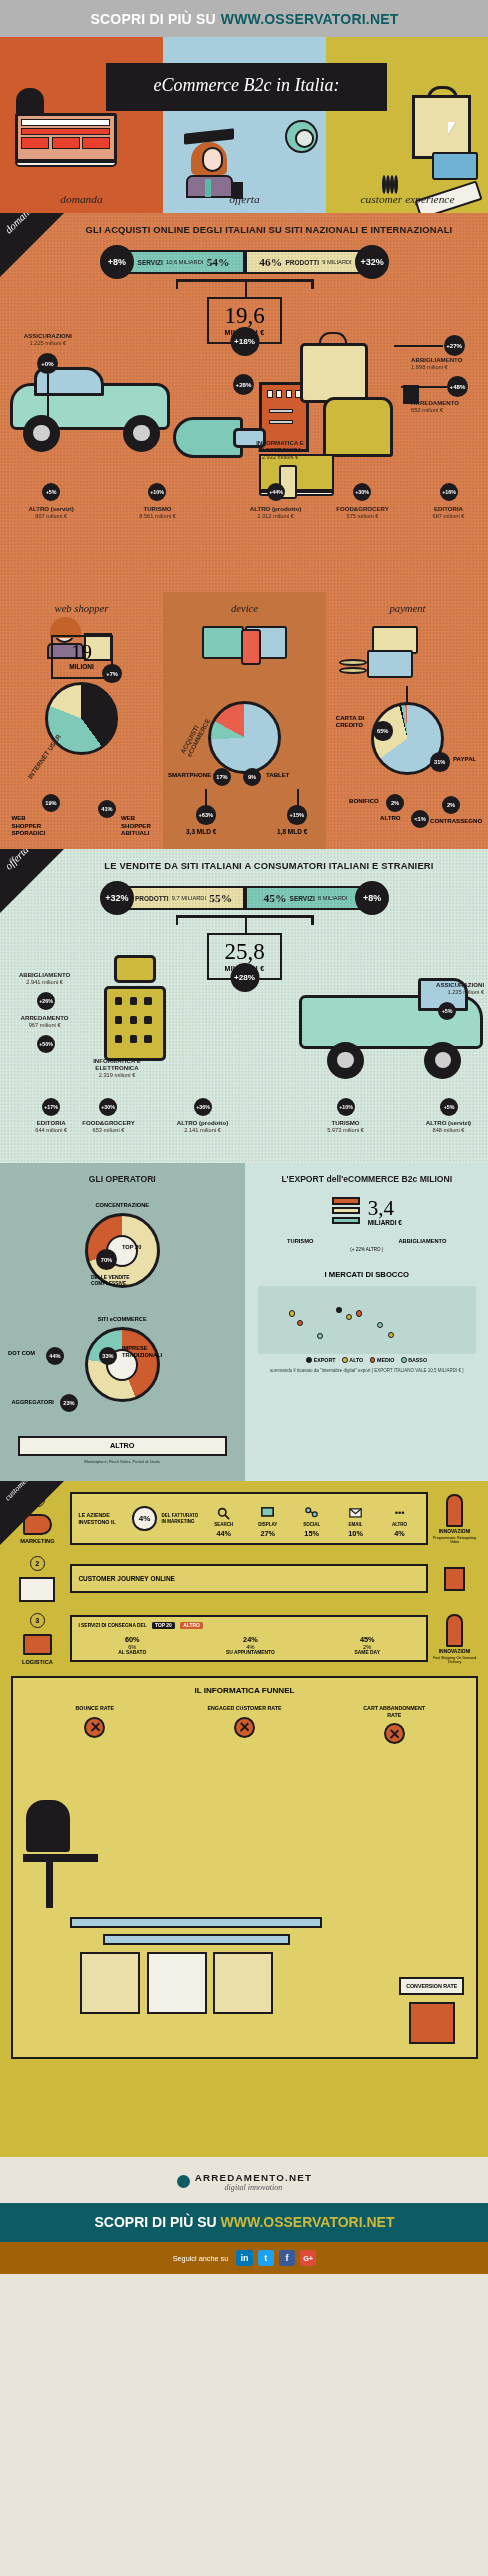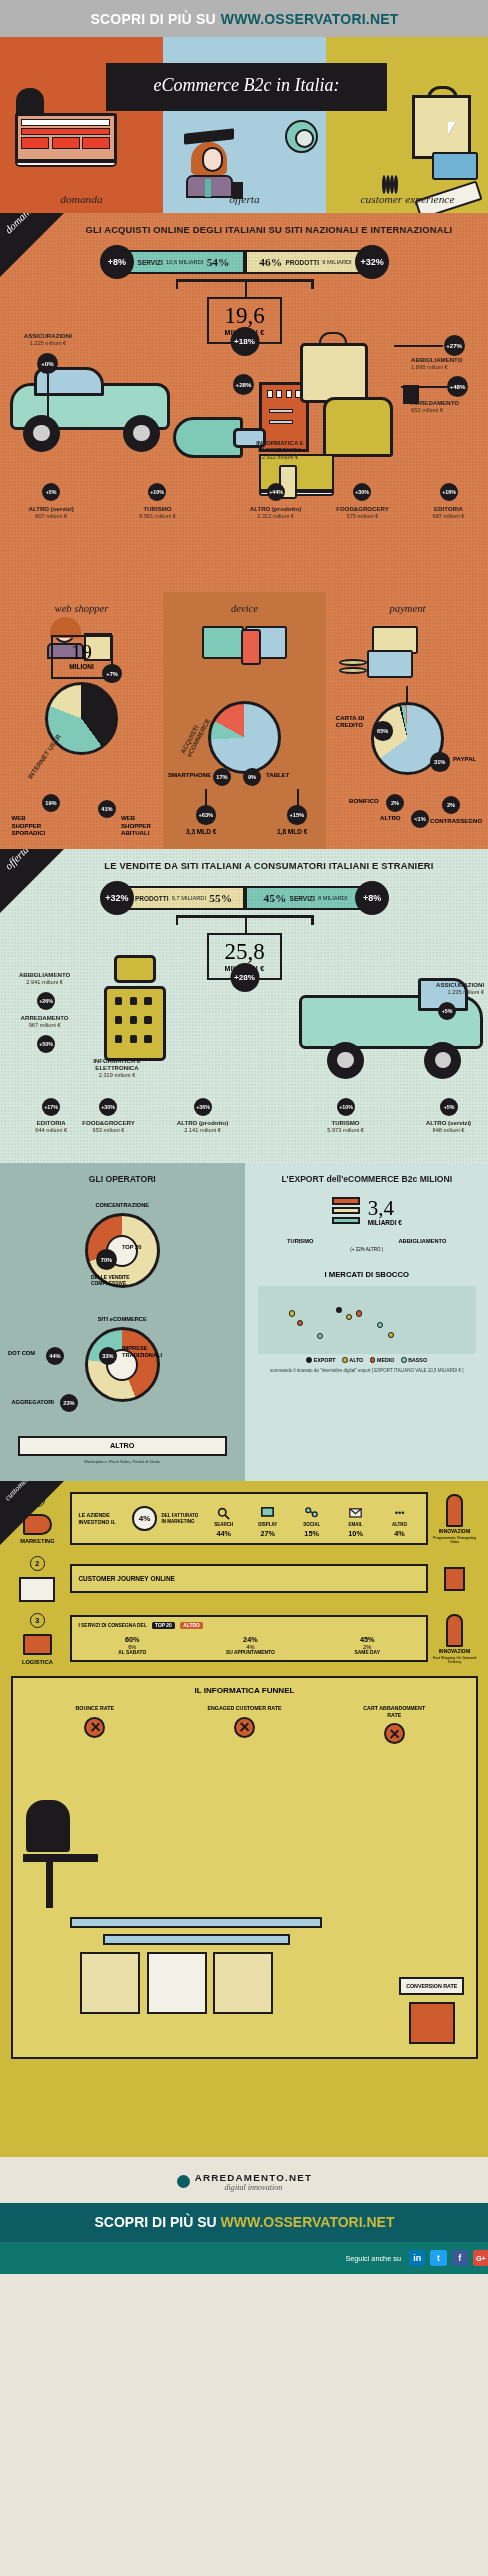--- a/index.html
+++ b/index.html
@@ -222,21 +222,21 @@
   .conv { position:absolute; right:11.4px; bottom:33px; width:65px; background:#f3f0e8; border:2.4px solid #1c1a1c; padding:4.1px; text-align:center;}
   .conv .l { font-size:5.3px; font-weight:bold; }
   .rocket { width:16.3px;height:33px;background:#cf5c2e;border:2.4px solid #1c1a1c;border-radius:8.1px 8.1px 1.6px 1.6px; position:relative;}
 
   
   .logobar { background:#e8e4d9; text-align:center; padding:14.7px 0 11.4px; }
   .logo-t { font-size:9.8px; font-weight:bold; letter-spacing:1.2px; color:#1c1a1c;}
   .logo-s { font-family:"Liberation Serif",serif; font-style:italic; font-size:8.1px; color:#555;}
   .botbar { background:#0d5b63; text-align:center; padding:11.4px 0; font-size:14px; font-weight:bold;}
   .botbar .w { color:#fff; } .botbar .u { color:#cdb93c; }
-  .social { background:#0f766e; display:flex;align-items:center;justify-content:flex-end; gap:4.9px; padding:8.1px 0; }
+  .social { background:#a16207; display:flex;align-items:center;justify-content:center; gap:4.9px; padding:8.1px 0; }
   .social .t { color:#fff; font-size:7.3px; margin-right:3.3px;}
   .sq { width:16.3px;height:16.3px;border-radius:2.4px;display:flex;align-items:center;justify-content:center;color:#fff;font-size:9px;font-weight:bold;}
 </style>
 </head>
 <body>
 
 <div class="topbar">
   <span class="w">SCOPRI DI PIÙ SU</span>
   <span class="u">WWW.OSSERVATORI.NET</span>
 </div>

